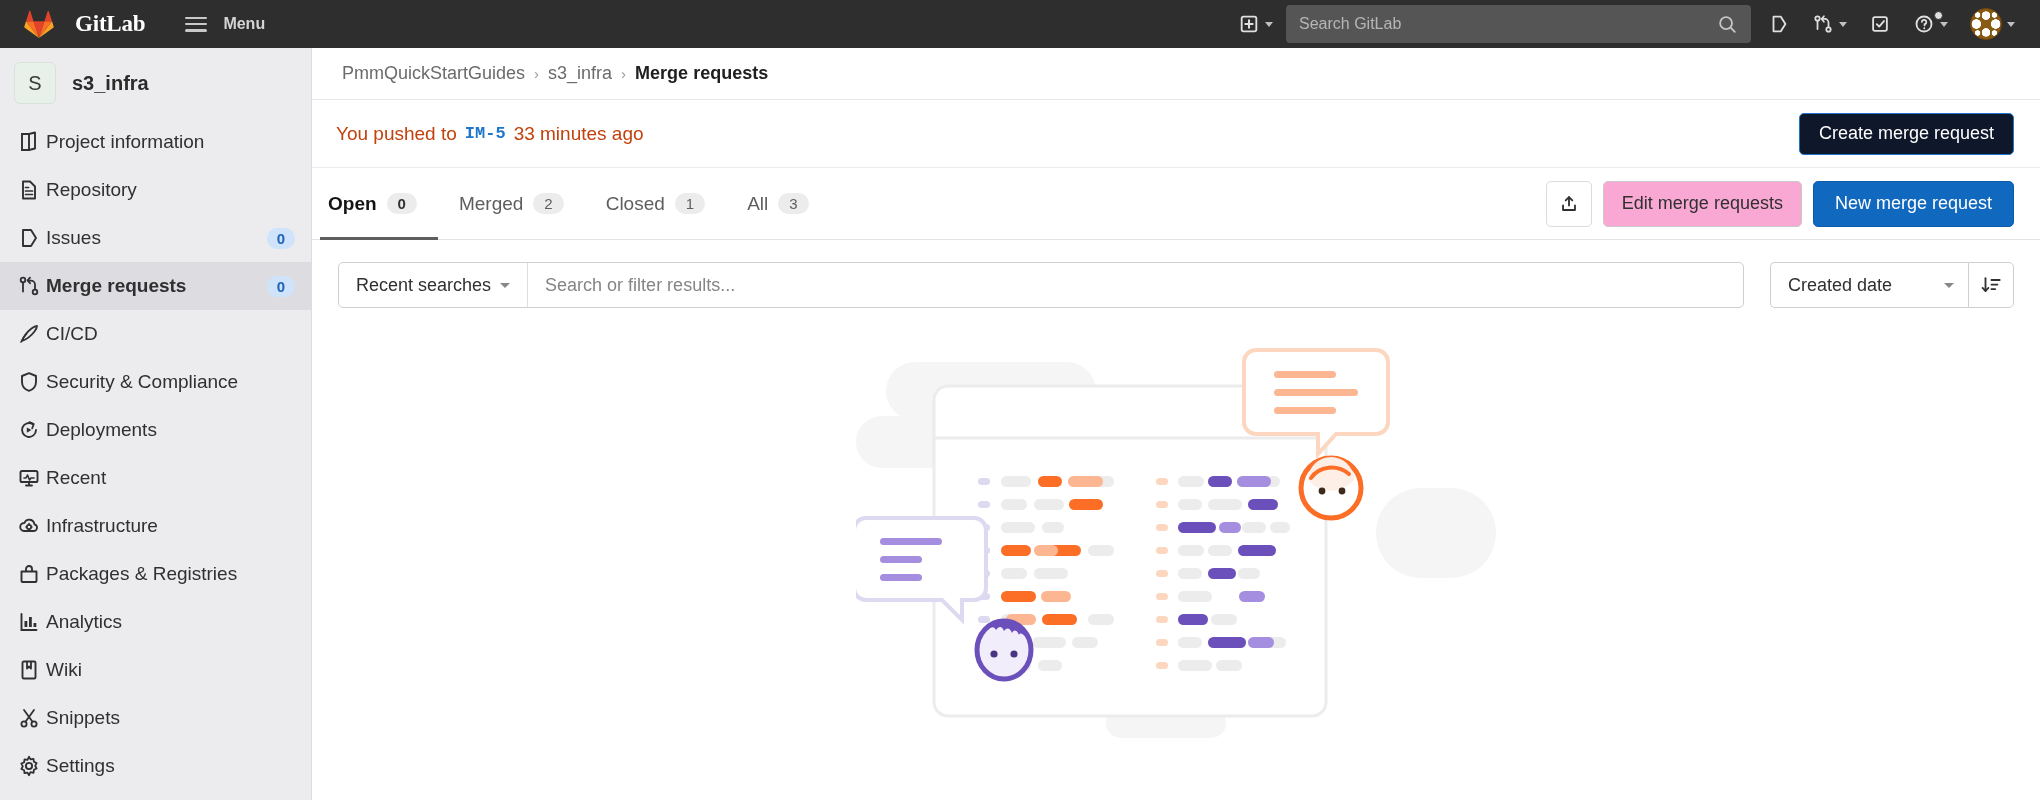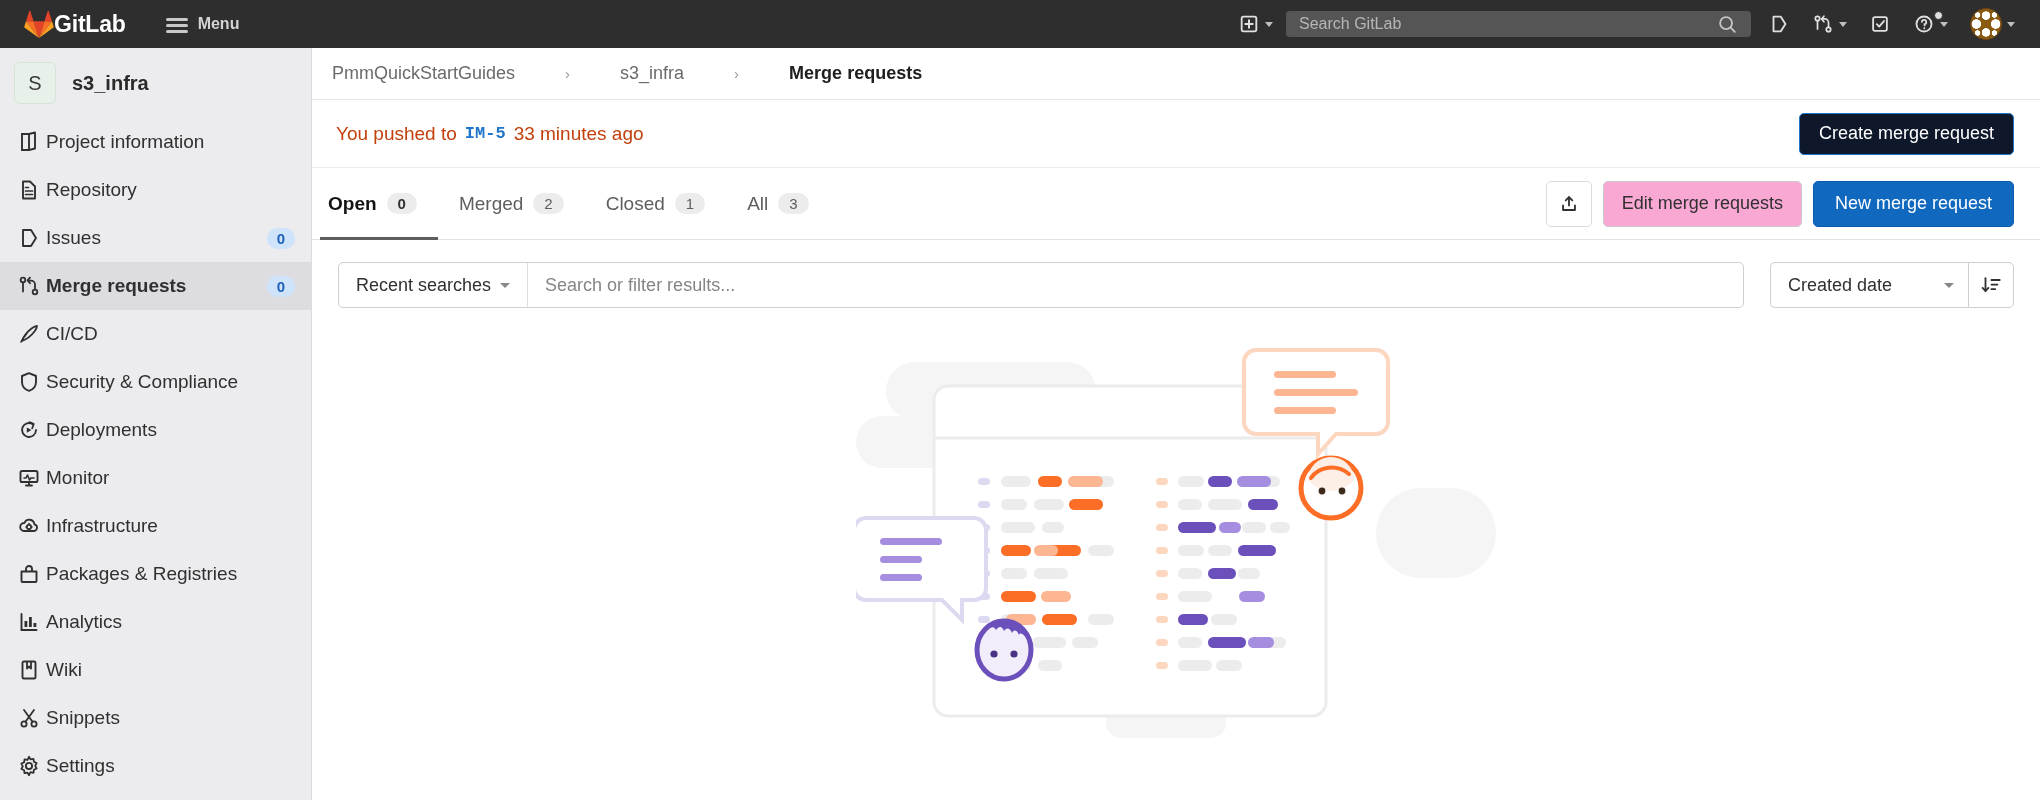--- a/index.html
+++ b/index.html
@@ -8,42 +8,42 @@
     font-family: "Liberation Sans", sans-serif;
     background: #fff; overflow: hidden;
   }
   body { position: relative; }
 
   
   .topnav {
     position: absolute; top: 0; left: 0; width: 2040px; height: 48px;
     background: #2e2e2e; display: flex; align-items: center;
   }
-  .gl-logo-wrap { display:flex; align-items:center; margin-left: 24px; gap: 0; }
+  .gl-logo-wrap { display:flex; align-items:center; margin-left: 24px; gap: 21px; font-family: Liberation Serif, serif; }
   .gl-logo { width: 30px; height: 28px; display:block; }
   .gl-wordmark { color:#fff; font-size: 23px; font-weight: 700; letter-spacing:-0.2px; }
   .menu-btn {
-    display:flex; align-items:flex-end; gap:10px; margin-left:30px;
+    display:flex; align-items:center; gap:16px; margin-left:30px;
     padding: 6px 10px; border-radius: 4px; cursor: pointer;
   }
   .hamburger { width: 22px; height: 15px; display:flex; flex-direction:column; justify-content:space-between; }
   .hamburger i { display:block; height:2.6px; background:#c9c9c9; border-radius:2px; }
   .menu-label { color:#d4d4d4; font-size:16px; font-weight:600; }
 
   .topnav-right {
     margin-left:auto; display:flex; align-items:center; height:48px; padding-right: 14px;
   }
   .tn-item {
     display:flex; align-items:center; justify-content:center; gap:5px;
     height:48px; padding: 0 11px; cursor:pointer; position:relative;
   }
   .tn-icon { width:22px; height:22px; display:block; }
   .chev { width:0;height:0;border-left:4.5px solid transparent;border-right:4.5px solid transparent;border-top:5px solid #c0c0c0; }
   .search-box {
-    width: 465px; height: 26px; background:#555; border-radius:4px;
+    width: 465px; height: 38px; background:#555; border-radius:4px;
     display:flex; align-items:center; padding: 0 13px; margin: 0 6px 0 2px;
     cursor: text;
   }
   .search-box input {
     flex:1; background:transparent; border:none; outline:none;
     color:#e0e0e0; font-size:16px; font-family:"Liberation Sans", sans-serif;
   }
   .search-box input::placeholder { color:#b6b6b6; }
   .notif-dot {
     position:absolute; top:11px; right:16px; width:9px;height:9px;border-radius:50%;
@@ -96,21 +96,21 @@
   .nav-badge {
     background:#cfe3fa; color:#1f63b8; font-size:15px; font-weight:600;
     border-radius:10px; padding:2px 10px; min-width:26px; text-align:center;
   }
 
   
   .main { position:absolute; top:48px; left:312px; width:1728px; height:752px; background:#fff; }
 
   .breadcrumb-bar {
     height:52px; border-bottom:1px solid #e6e6e6;
-    display:flex; align-items:center; padding: 0 0 0 20px; gap: 41px;
+    display:flex; align-items:center; padding: 0 0 0 30px;
   }
   .bc { font-size:18px; color:#6b6b6b; cursor:pointer; }
   .bc.current { color:#202020; font-weight:700; cursor:default; }
   .bc-sep { margin: 0 9px; color:#9a9a9a; font-size:15px; }
 
   .push-bar {
     height:68px; display:flex; align-items:center;
     padding: 0 26px 0 24px; border-bottom:1px solid #ececec;
   }
   .push-text { font-size:19px; color:#c2410c; }
@@ -326,21 +326,21 @@
           <path d="M9.8 9.5l4.6 2.6-4.6 2.6z" fill="#303030"></path>
         </svg>
         <span class="nav-label">Deployments</span>
       </div>
       <div class="nav-item">
         <svg class="nav-icon" viewBox="0 0 24 24">
           <rect x="3.5" y="5" width="17" height="11" rx="1.6" fill="none" stroke="#303030" stroke-width="1.9"></rect>
           <path d="M9 19.5h6M12 16v3.5" stroke="#303030" stroke-width="1.8" stroke-linecap="round"></path>
           <path d="M7 12h2l1.5-3 2 5 1.5-2h3" fill="none" stroke="#303030" stroke-width="1.6" stroke-linecap="round" stroke-linejoin="round"></path>
         </svg>
-        <span class="nav-label">Monitor</span>
+        <span class="nav-label">Recent</span>
       </div>
       <div class="nav-item">
         <svg class="nav-icon" viewBox="0 0 24 24">
           <path d="M7 17a4 4 0 0 1 .4-8 5.2 5.2 0 0 1 10 1.3A3.4 3.4 0 0 1 17 17z" fill="none" stroke="#303030" stroke-width="1.8" stroke-linejoin="round"></path>
           <circle cx="12" cy="13" r="2.2" fill="none" stroke="#303030" stroke-width="1.7"></circle>
           <path d="M12 9.5v1M12 15.5v1M9 13h1M14 13h1" stroke="#303030" stroke-width="1.6" stroke-linecap="round"></path>
         </svg>
         <span class="nav-label">Infrastructure</span>
       </div>
       <div class="nav-item">

